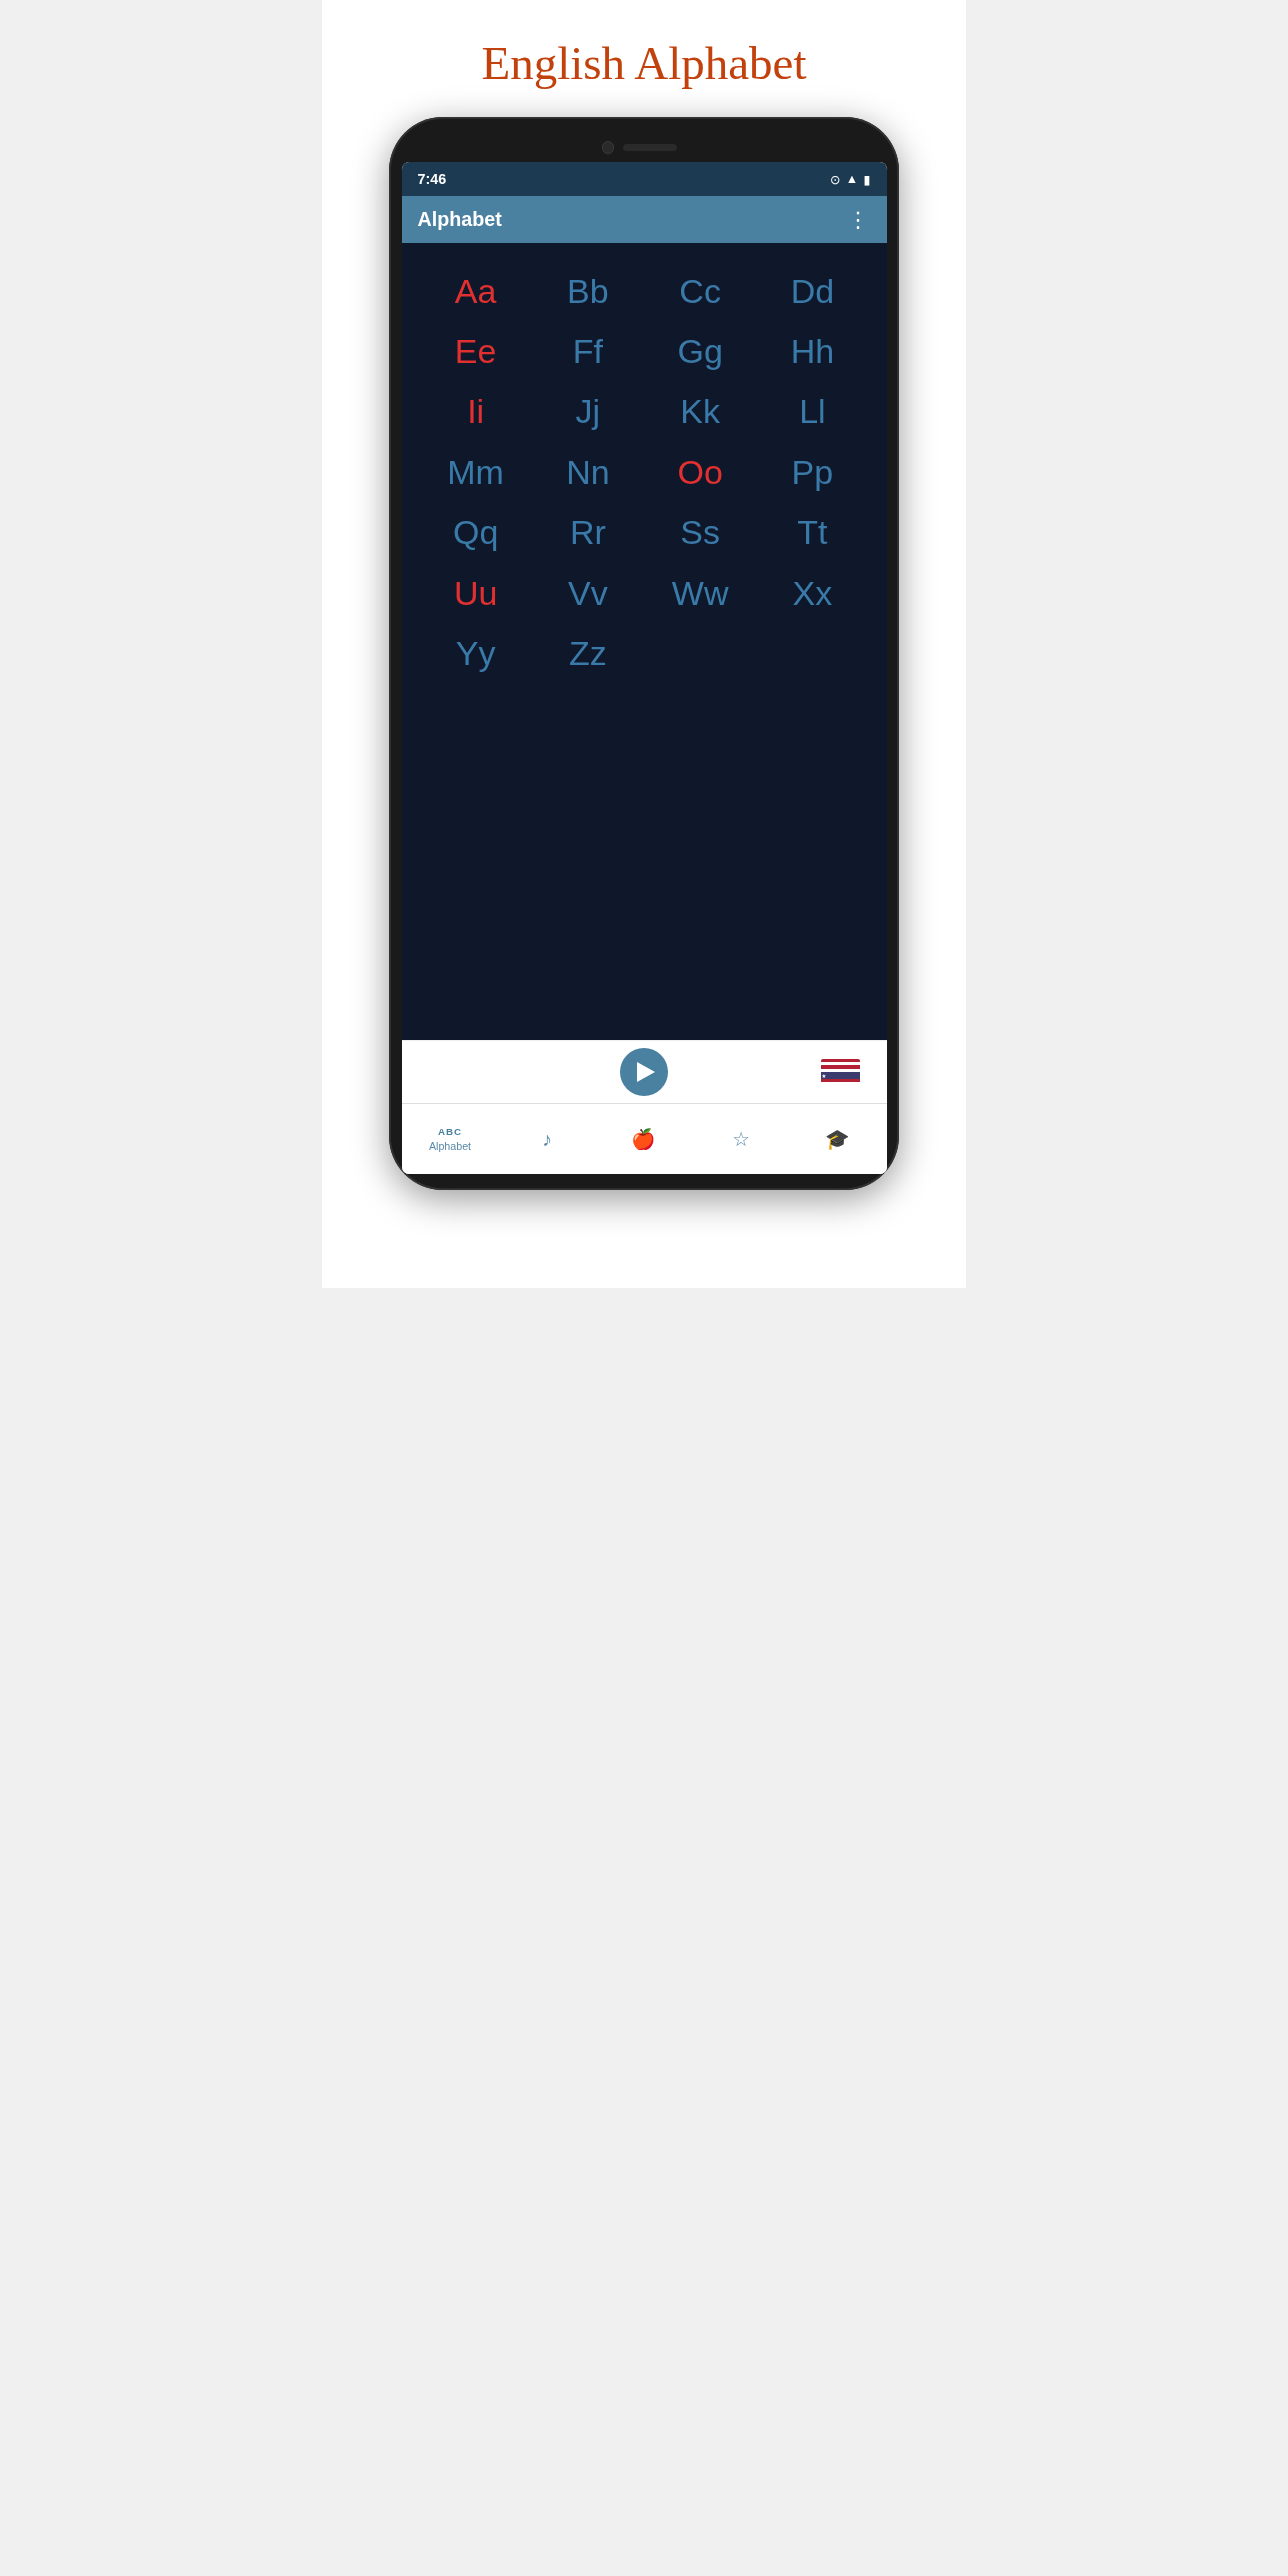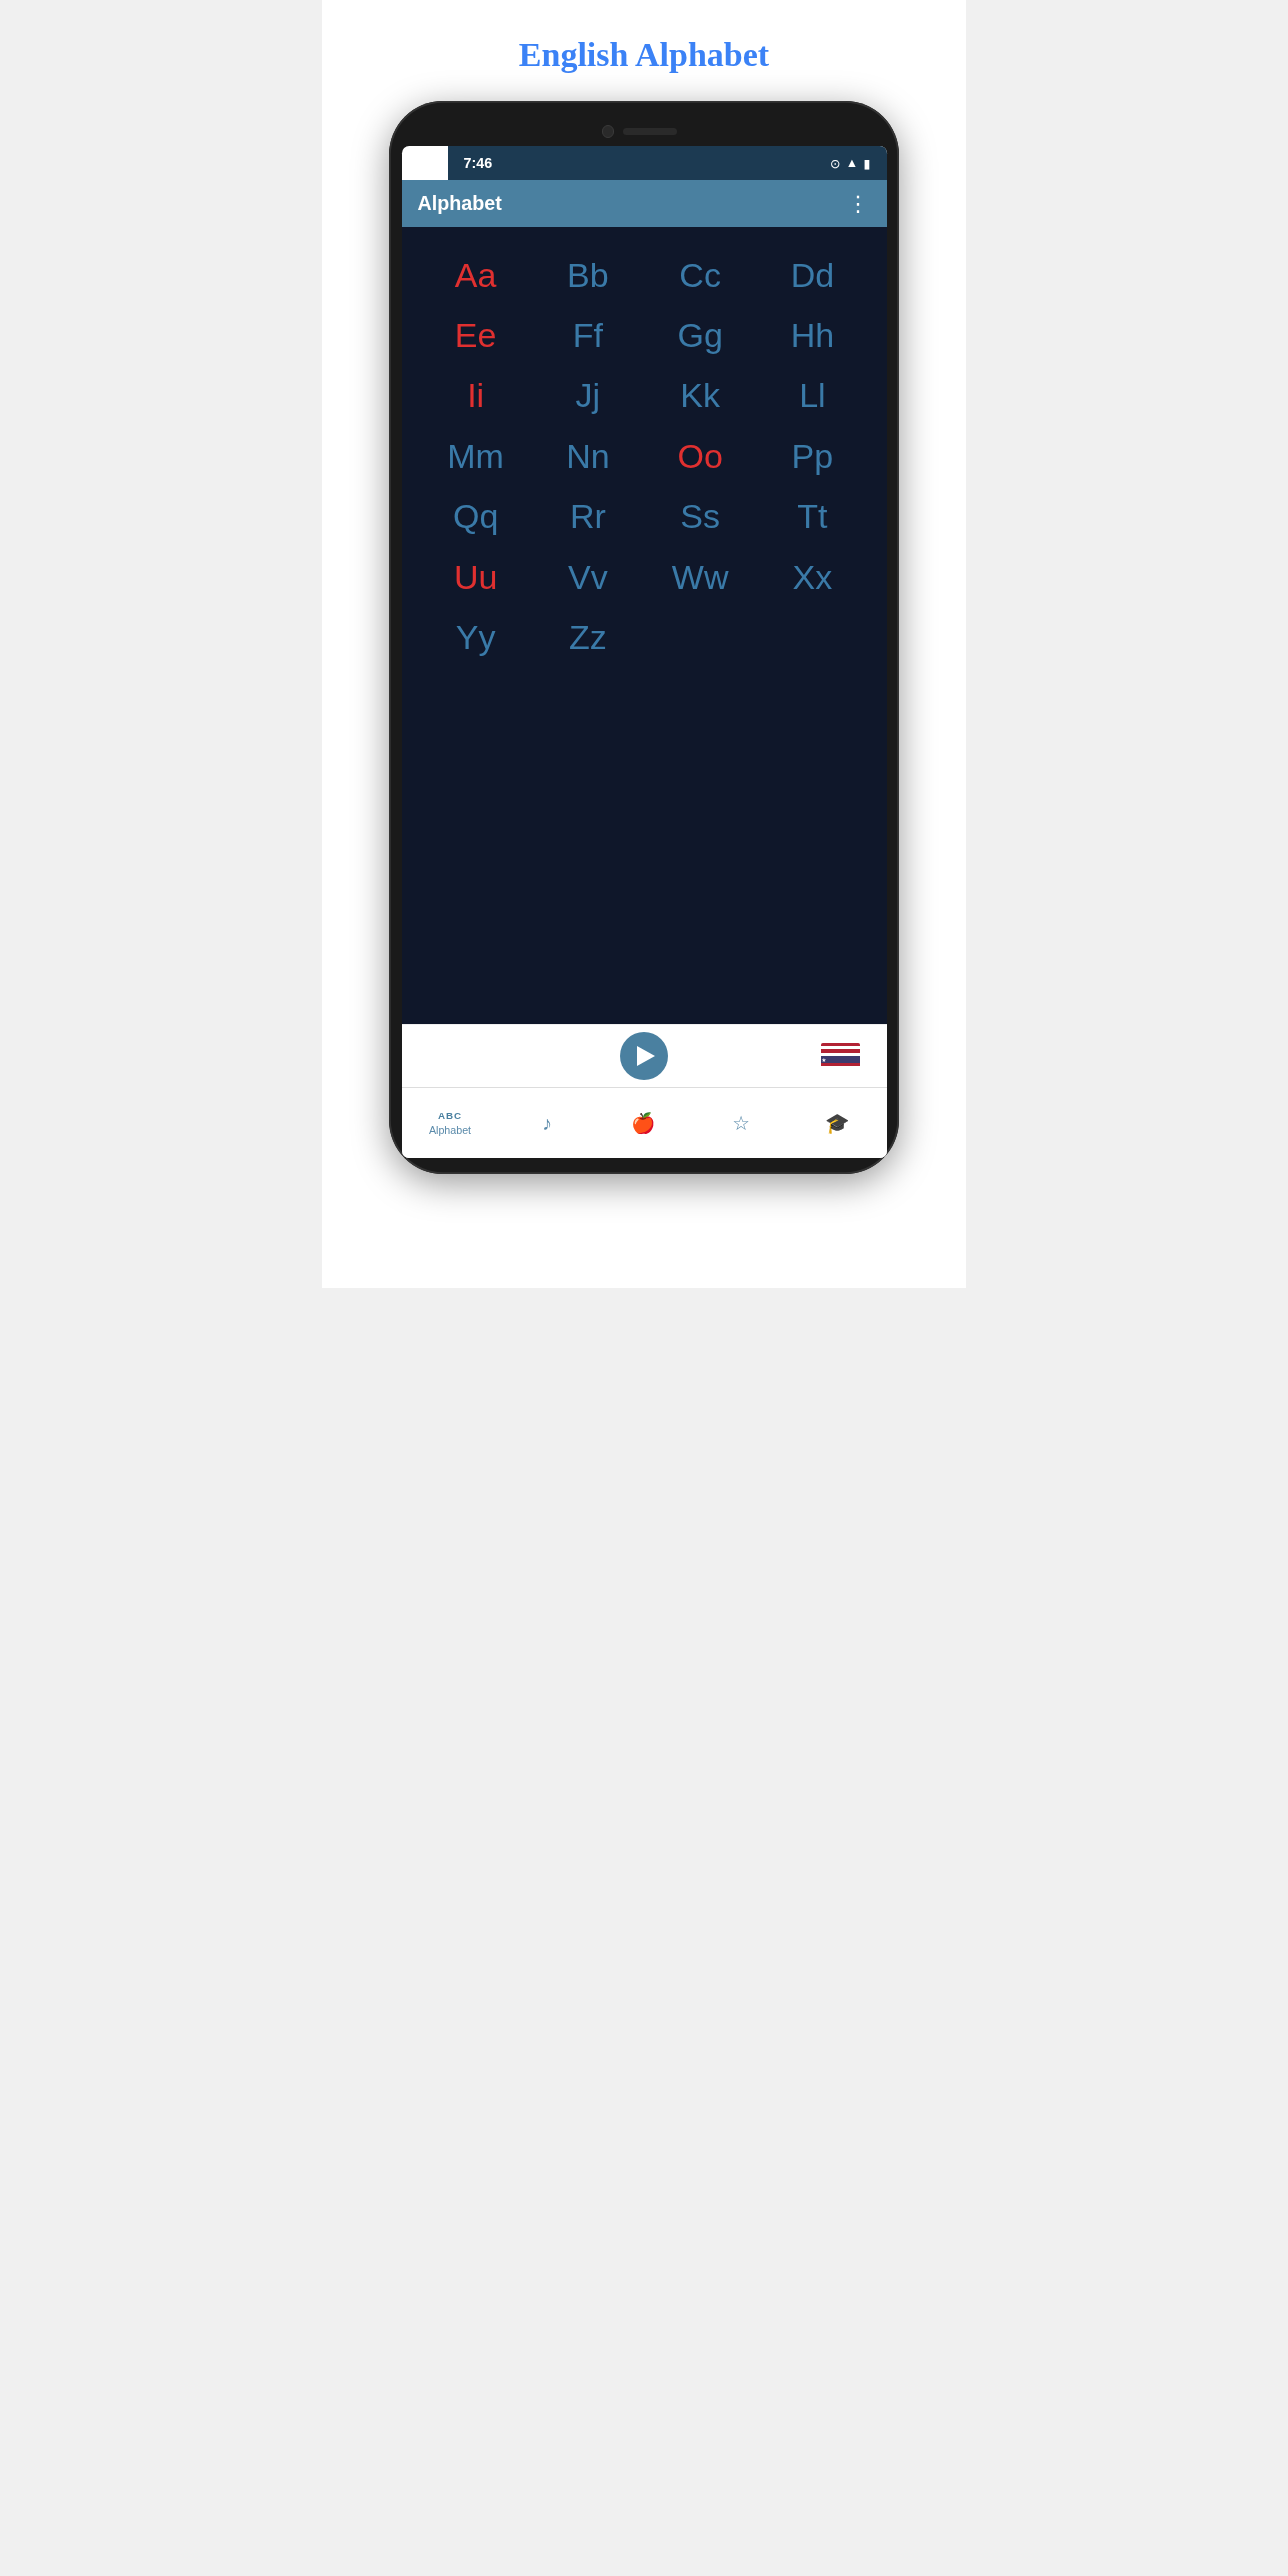--- a/index.html
+++ b/index.html
@@ -14,23 +14,23 @@
     .page-wrapper {
       width: 644px;
       min-height: 1288px;
       background: #fff;
       display: flex;
       flex-direction: column;
       align-items: center;
       padding-top: 36px;
     }
     .page-title {
-      font-size: 34px;
-      font-weight: 700;
-      color: #3b82f6;
+      font-size: 47px;
+      font-weight: 400;
+      color: #c2410c;
       margin-bottom: 27px;
       font-family: Georgia, serif;
     }
 
     
     .phone-frame {
       width: 510px;
       height: 1073px;
       background: #1a1a1a;
       border-radius: 54px;
@@ -73,21 +73,20 @@
       flex-direction: column;
     }
     
     .status-bar {
       background: #1c3a52;
       padding: 7.2px 16px;
       display: flex;
       justify-content: space-between;
       align-items: center;
       height: 34px;
-      margin-left: 46px;
     }
     .status-time {
       color: #fff;
       font-size: 14.3px;
       font-weight: 600;
     }
     .status-icons {
       display: flex;
       gap: 5.4px;
       align-items: center;

